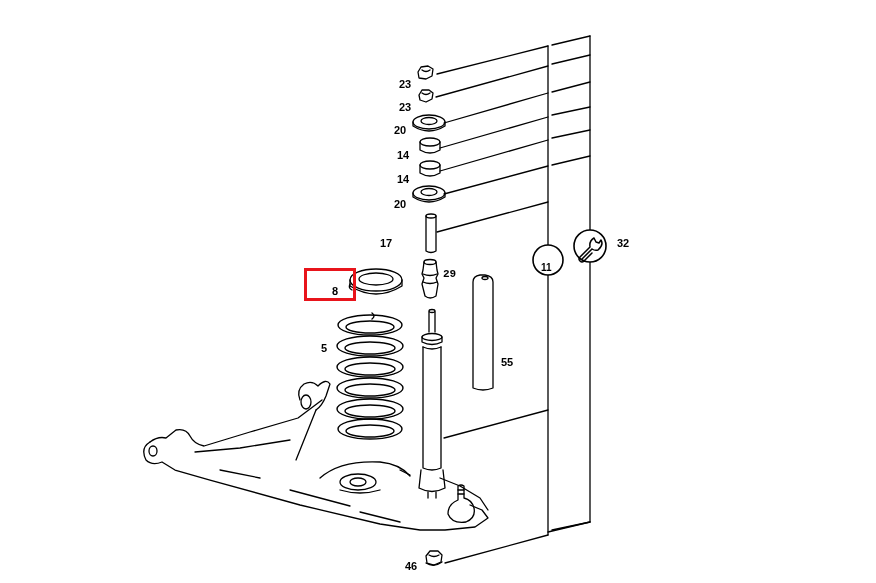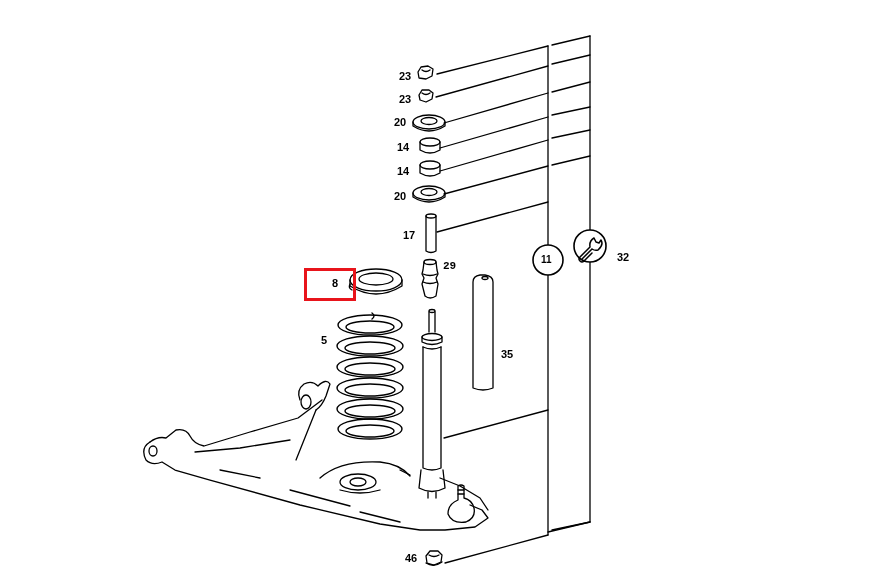--- a/index.html
+++ b/index.html
@@ -1,19 +1,19 @@
 <!DOCTYPE html>
 <html><head>
 <meta charset="utf-8">
 <style>
   html, body { margin:0; padding:0; background:#ffffff; }
   body { width:876px; height:583px; position:relative; overflow:hidden;
          font-family:"Liberation Sans", sans-serif; }
   #diagram { position:absolute; left:0; top:0; }
-  .lbl { position:absolute; font-size:11px; font-weight:bold; color:#000; cursor:pointer; }
+  .lbl { position:absolute; font-size:11px; font-weight:bold; color:#000; cursor:pointer;margin-top:8px; }
   .hl { position:absolute; border:3px solid #e8141b; box-sizing:border-box; }
 </style>
 </head>
 <body>
 
 <svg id="diagram" width="876" height="583" viewBox="0 0 876 583" xmlns="http://www.w3.org/2000/svg" fill="none" stroke="#000" stroke-width="1.3" stroke-linejoin="round" stroke-linecap="round">
 
   <g>
     <line x1="548" y1="46" x2="548" y2="535"></line>
     <line x1="590" y1="36" x2="590" y2="522"></line>
@@ -145,22 +145,22 @@
     <path d="M426 563 Q434 568 442 562"></path>
   </g>
 </svg>
 
 <div class="lbl" style="left:399px;top:70px;">23</div>
 <div class="lbl" style="left:399px;top:93px;">23</div>
 <div class="lbl" style="left:394px;top:116px;">20</div>
 <div class="lbl" style="left:397px;top:141px;">14</div>
 <div class="lbl" style="left:397px;top:165px;">14</div>
 <div class="lbl" style="left:394px;top:190px;">20</div>
-<div class="lbl" style="left:403px;top:229px;">17</div>
+<div class="lbl" style="left:380px;top:229px;">17</div>
 <div class="lbl" style="left:443px;top:260px;font-family:Liberation Mono, monospace;">29</div>
 <div class="lbl" style="left:332px;top:277px;">8</div>
 <div class="lbl" style="left:321px;top:334px;">5</div>
-<div class="lbl" style="left:501px;top:348px;">35</div>
+<div class="lbl" style="left:501px;top:348px;">55</div>
 <div class="lbl" style="left:405px;top:552px;">46</div>
 <div class="lbl" style="left:541px;top:254px;font-size:10px;text-align:center;">11</div>
-<div class="lbl" style="left:617px;top:251px;">32</div>
+<div class="lbl" style="left:617px;top:229px;">32</div>
 
 <div class="hl" style="left:304px;top:268px;width:52px;height:33px;border-color:#e8141b;"></div>
 
 </body></html>

